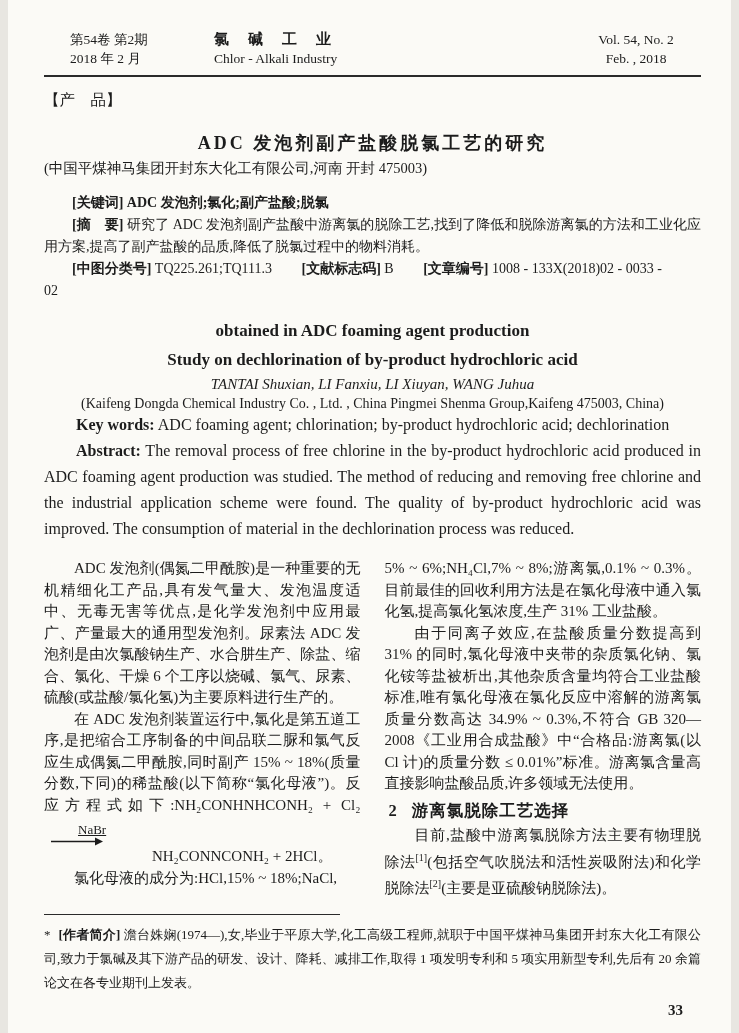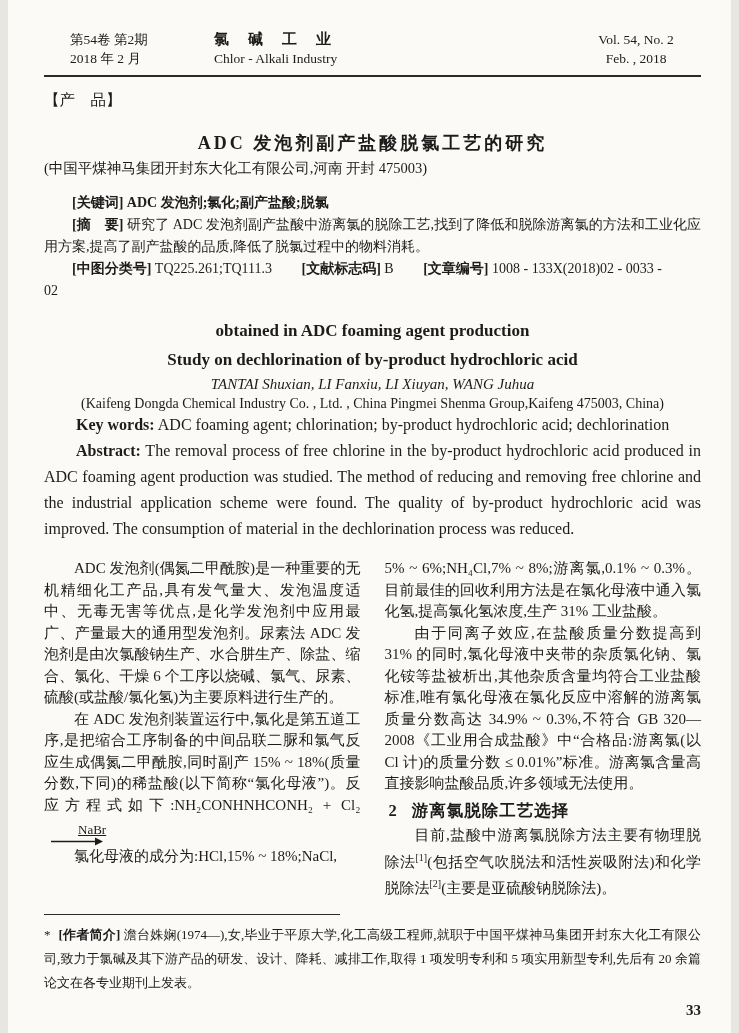--- a/index.html
+++ b/index.html
@@ -55,21 +55,21 @@
   .arrow-stack .cat { font-size:13px; margin-bottom:1px;text-decoration:underline; }
   .rxn-line2 { text-align:right; padding-right:28px; }
   
   .footnote { margin-top:14px; }
   .fn-rule { border:none; border-top:1.5px solid #2a2a2a; width:296px; margin-left:0; }
   .fn-text { font-size:13px; line-height:24px; margin-top:8px; text-align:justify; }
   .fn-text .lbl, .fn-date .lbl { font-weight:bold; }
   .fn-text .bio-line { text-indent:1.2em; }
   .fn-marker { font-size:13px; margin-right:8px; }
   
-  .page-num { position:absolute; right:30px; bottom:14px; font-size:15px; font-weight:bold; }
+  .page-num { position:absolute; right:48px; bottom:14px; font-size:15px; font-weight:bold; }
 </style>
 </head>
 <body>
 
 <div class="page">
 
   <div class="jheader">
     <div class="jh-left">
       <div>第54卷 第2期</div>
       <div>2018 年 2 月</div>
@@ -115,20 +115,21 @@
   <div class="body-cols">
     <div class="col">
       <p class="b-p indent">ADC 发泡剂(偶氮二甲酰胺)是一种重要的无机精细化工产品,具有发气量大、发泡温度适中、无毒无害等优点,是化学发泡剂中应用最广、产量最大的通用型发泡剂。尿素法 ADC 发泡剂是由次氯酸钠生产、水合肼生产、除盐、缩合、氯化、干燥 6 个工序以烧碱、氯气、尿素、硫酸(或盐酸/氯化氢)为主要原料进行生产的。</p>
       <p class="b-p indent"><span>在 ADC 发泡剂装置运行中,氯化是第五道工序,是把缩合工序制备的中间品联二脲和氯气反应生成偶氮二甲酰胺,同时副产 15% ~ 18%(质量分数,下同)的稀盐酸(以下简称“氯化母液”)。反应方程式如下:NH₂CONHNHCONH₂ + Cl₂</span><span class="arrow-stack">
             <span class="cat">NaBr</span>
             <svg width="52" height="9" viewBox="0 0 52 9">
               <line x1="0" y1="4.5" x2="45" y2="4.5" stroke="#1c1c1c" stroke-width="1.3"></line>
               <path d="M44 0.5 L52 4.5 L44 8.5 z" fill="#1c1c1c"></path>
             </svg>
           </span></p>
+      <div class="rxn-line2">NH₂CONNCONH₂ + 2HCl。</div>
       <p class="b-p indent">氯化母液的成分为:HCl,15% ~ 18%;NaCl,</p>
     </div>
     <div class="col">
       <p class="b-p">5% ~ 6%;NH₄Cl,7% ~ 8%;游离氯,0.1% ~ 0.3%。目前最佳的回收利用方法是在氯化母液中通入氯化氢,提高氯化氢浓度,生产 31% 工业盐酸。</p>
       <p class="b-p indent">由于同离子效应,在盐酸质量分数提高到 31% 的同时,氯化母液中夹带的杂质氯化钠、氯化铵等盐被析出,其他杂质含量均符合工业盐酸标准,唯有氯化母液在氯化反应中溶解的游离氯质量分数高达 34.9% ~ 0.3%,不符合 GB 320—2008《工业用合成盐酸》中“合格品:游离氯(以 Cl 计)的质量分数 ≤ 0.01%”标准。游离氯含量高直接影响盐酸品质,许多领域无法使用。</p>
       <h3><span class="hnum">2</span><span>游离氯脱除工艺选择</span></h3>
       <p class="b-p indent"><span>目前,盐酸中游离氯脱除方法主要有物理脱除法</span><sup>[1]</sup><span>(包括空气吹脱法和活性炭吸附法)和化学脱除法</span><sup>[2]</sup><span>(主要是亚硫酸钠脱除法)。</span></p>
     </div>
   </div>
 

